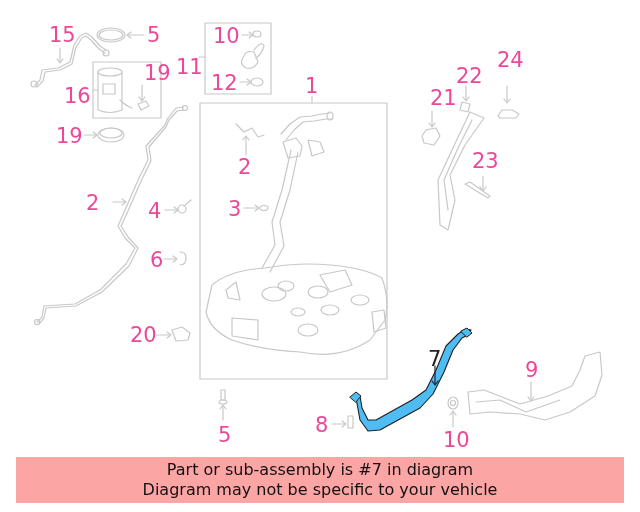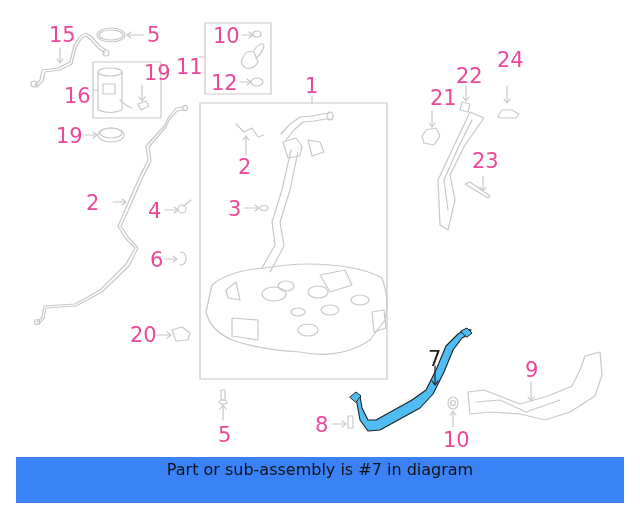--- a/index.html
+++ b/index.html
@@ -3,21 +3,21 @@
 <meta charset="utf-8">
 <style>
   html, body { margin: 0; padding: 0; background: #ffffff; }
   body { width: 640px; height: 512px; position: relative; overflow: hidden;
          font-family: "DejaVu Sans", sans-serif; }
   #diagram { position: absolute; left: 0; top: 0; width: 640px; height: 455px; }
   .callout { position: absolute; font-family: "DejaVu Sans", sans-serif; font-size: 21px;
              color: #ec4899; line-height: 1; white-space: nowrap; }
   .callout.hl { color: #222222; }
   #banner { position: absolute; left: 16px; top: 457px; width: 608px; height: 46px;
-            background: #3b82f6; text-align: center; }
+            background: #fca5a5; text-align: center; }
   #banner .line { display: block; font-family: "DejaVu Sans", sans-serif; font-size: 16px;
                   color: #111111; line-height: 20px; }
   #banner .line:first-child { margin-top: 3px; }
 </style>
 </head>
 <body>
 
 <div id="diagram">
   <svg width="640" height="455" viewBox="0 0 640 455" fill="none" stroke="#c8c8c8" stroke-width="1.2" stroke-linecap="round" stroke-linejoin="round">
 
@@ -225,13 +225,14 @@
   <span class="callout" style="left:144px;top:63px">19</span>
   <span class="callout" style="left:130px;top:325px">20</span>
   <span class="callout" style="left:430px;top:88px">21</span>
   <span class="callout" style="left:456px;top:66px">22</span>
   <span class="callout" style="left:472px;top:151px">23</span>
   <span class="callout" style="left:497px;top:50px">24</span>
 </div>
 
 <div id="banner">
   <span class="line">Part or sub-assembly is #7 in diagram</span>
+  <span class="line">Diagram may not be specific to your vehicle</span>
 </div>
 
 </body></html>

